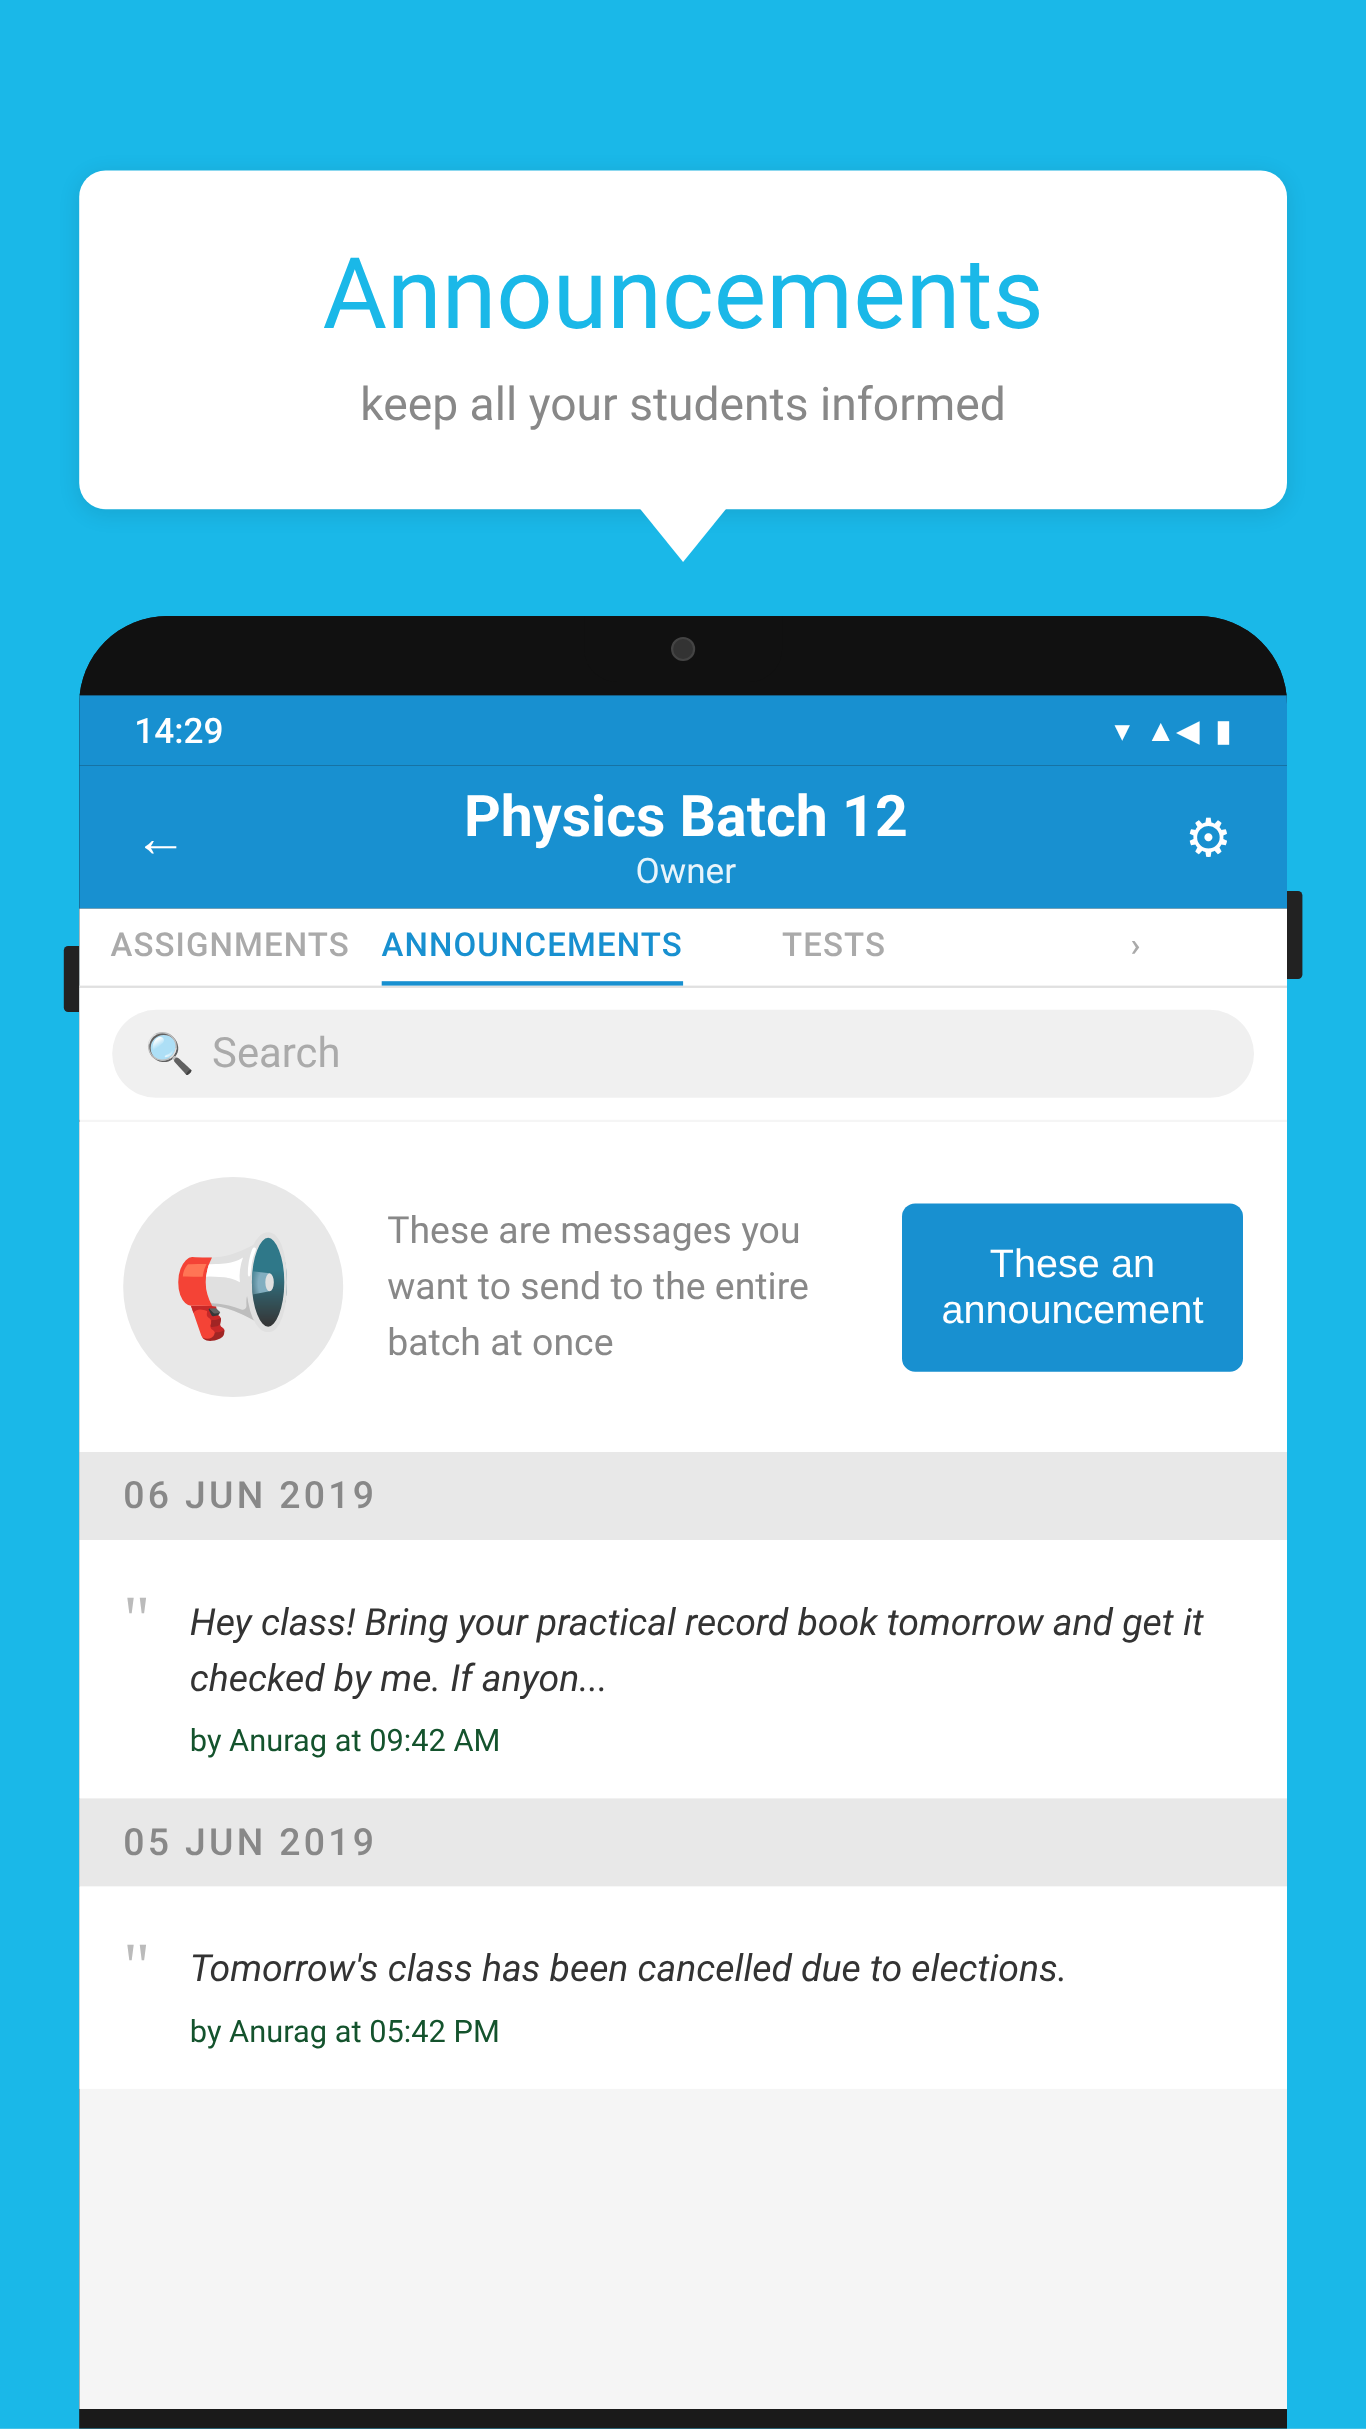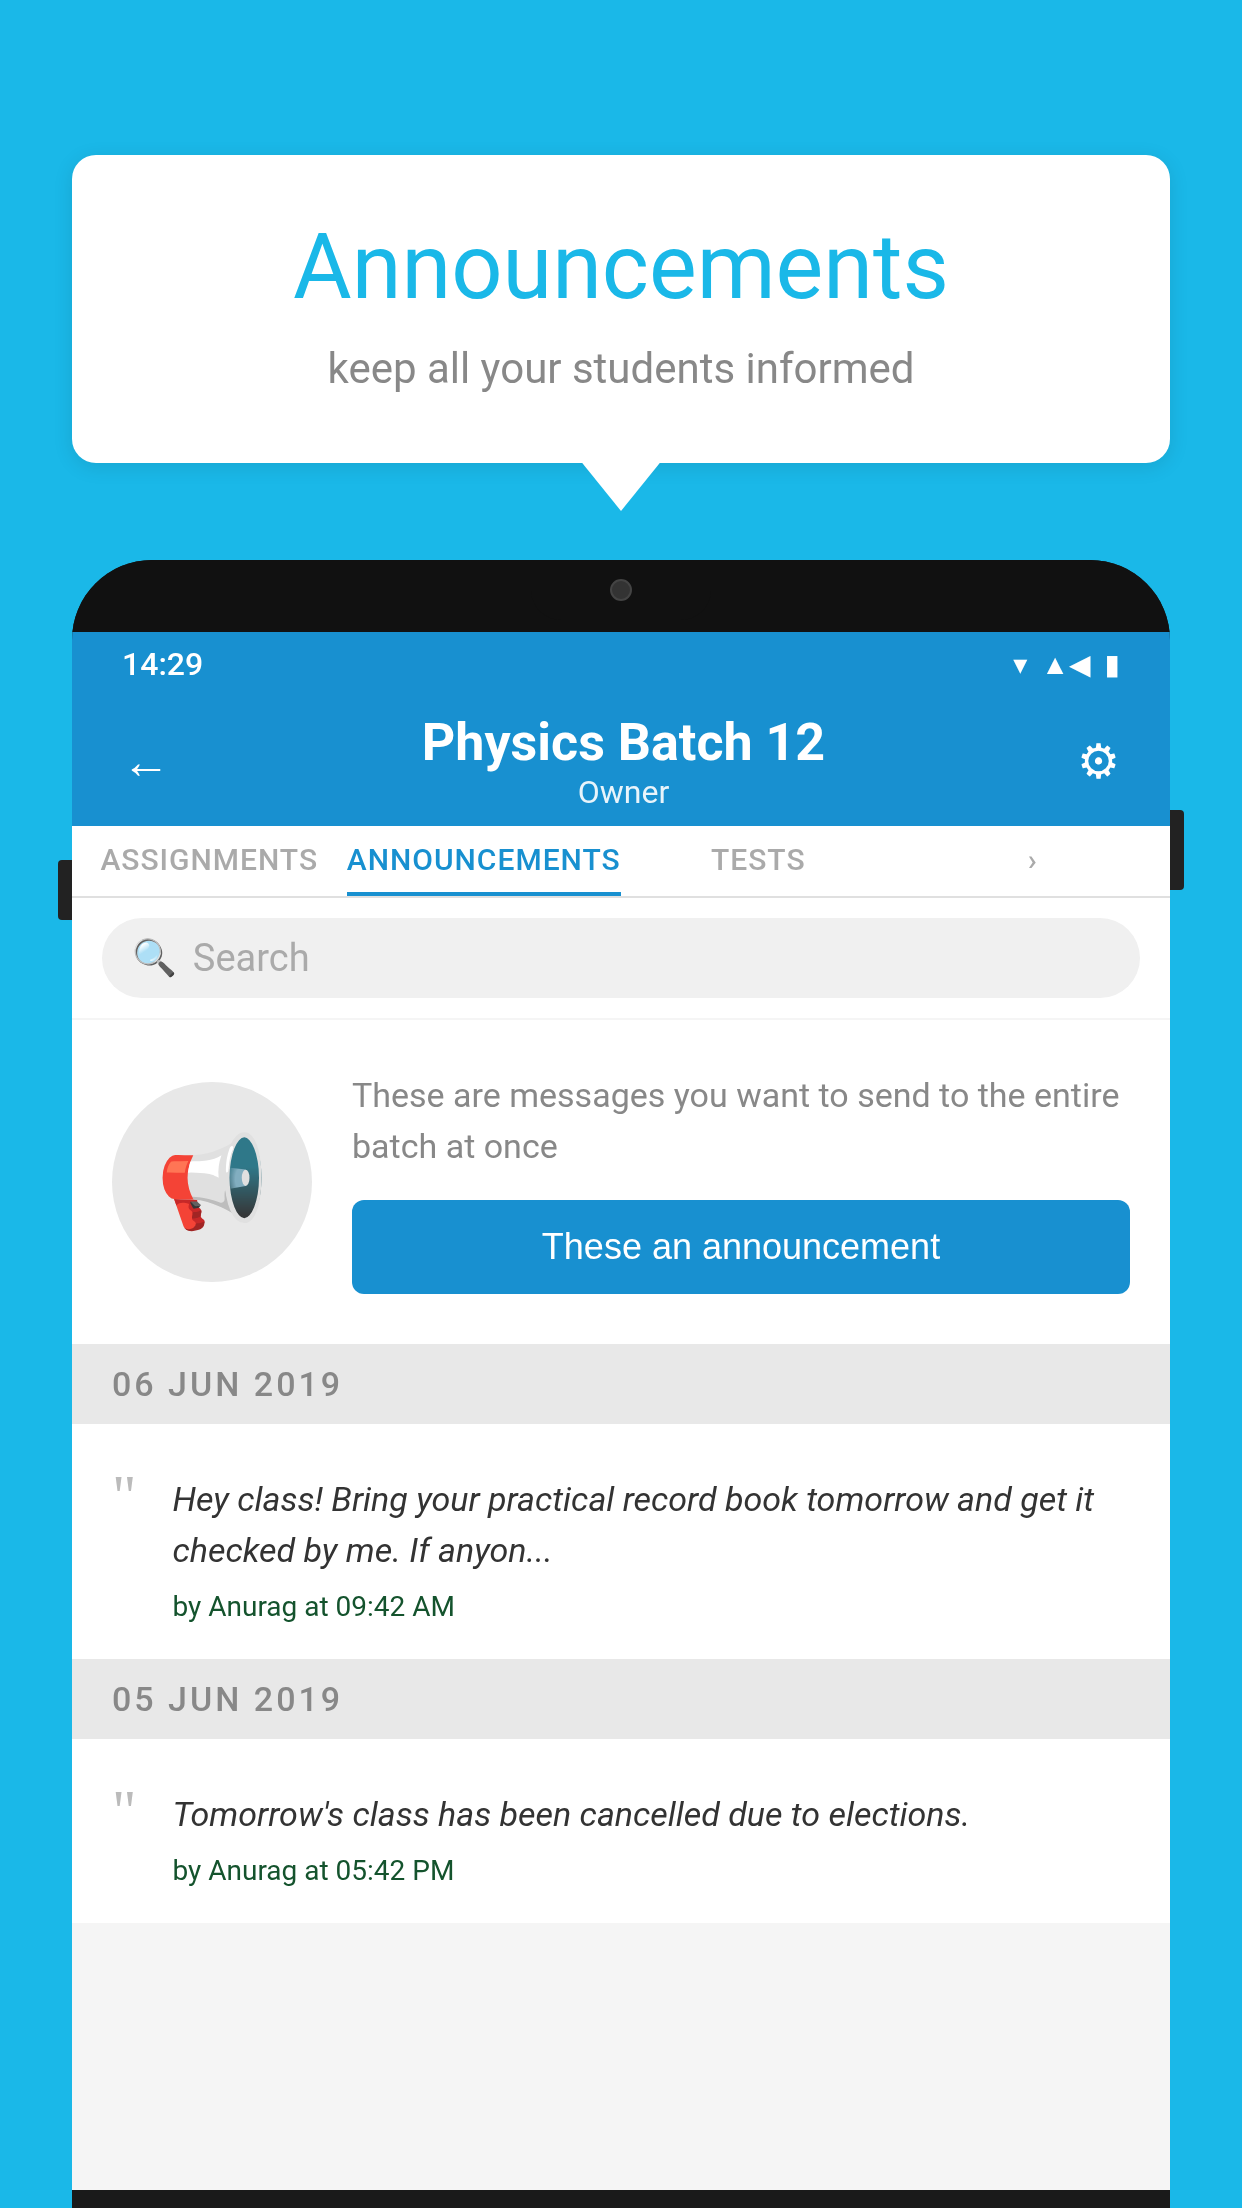--- a/index.html
+++ b/index.html
@@ -261,21 +261,21 @@
     }
 
     .megaphone-icon {
       font-size: 90px;
       color: #5a6a7a;
     }
 
     .promo-right {
       flex: 1;
       display: flex;
-      flex-direction: column;
+      flex-direction: row;
       gap: 28px;
     }
 
     .promo-text {
       color: #888;
       font-size: 34px;
       line-height: 1.5;
     }
 
     .make-announcement-btn {

